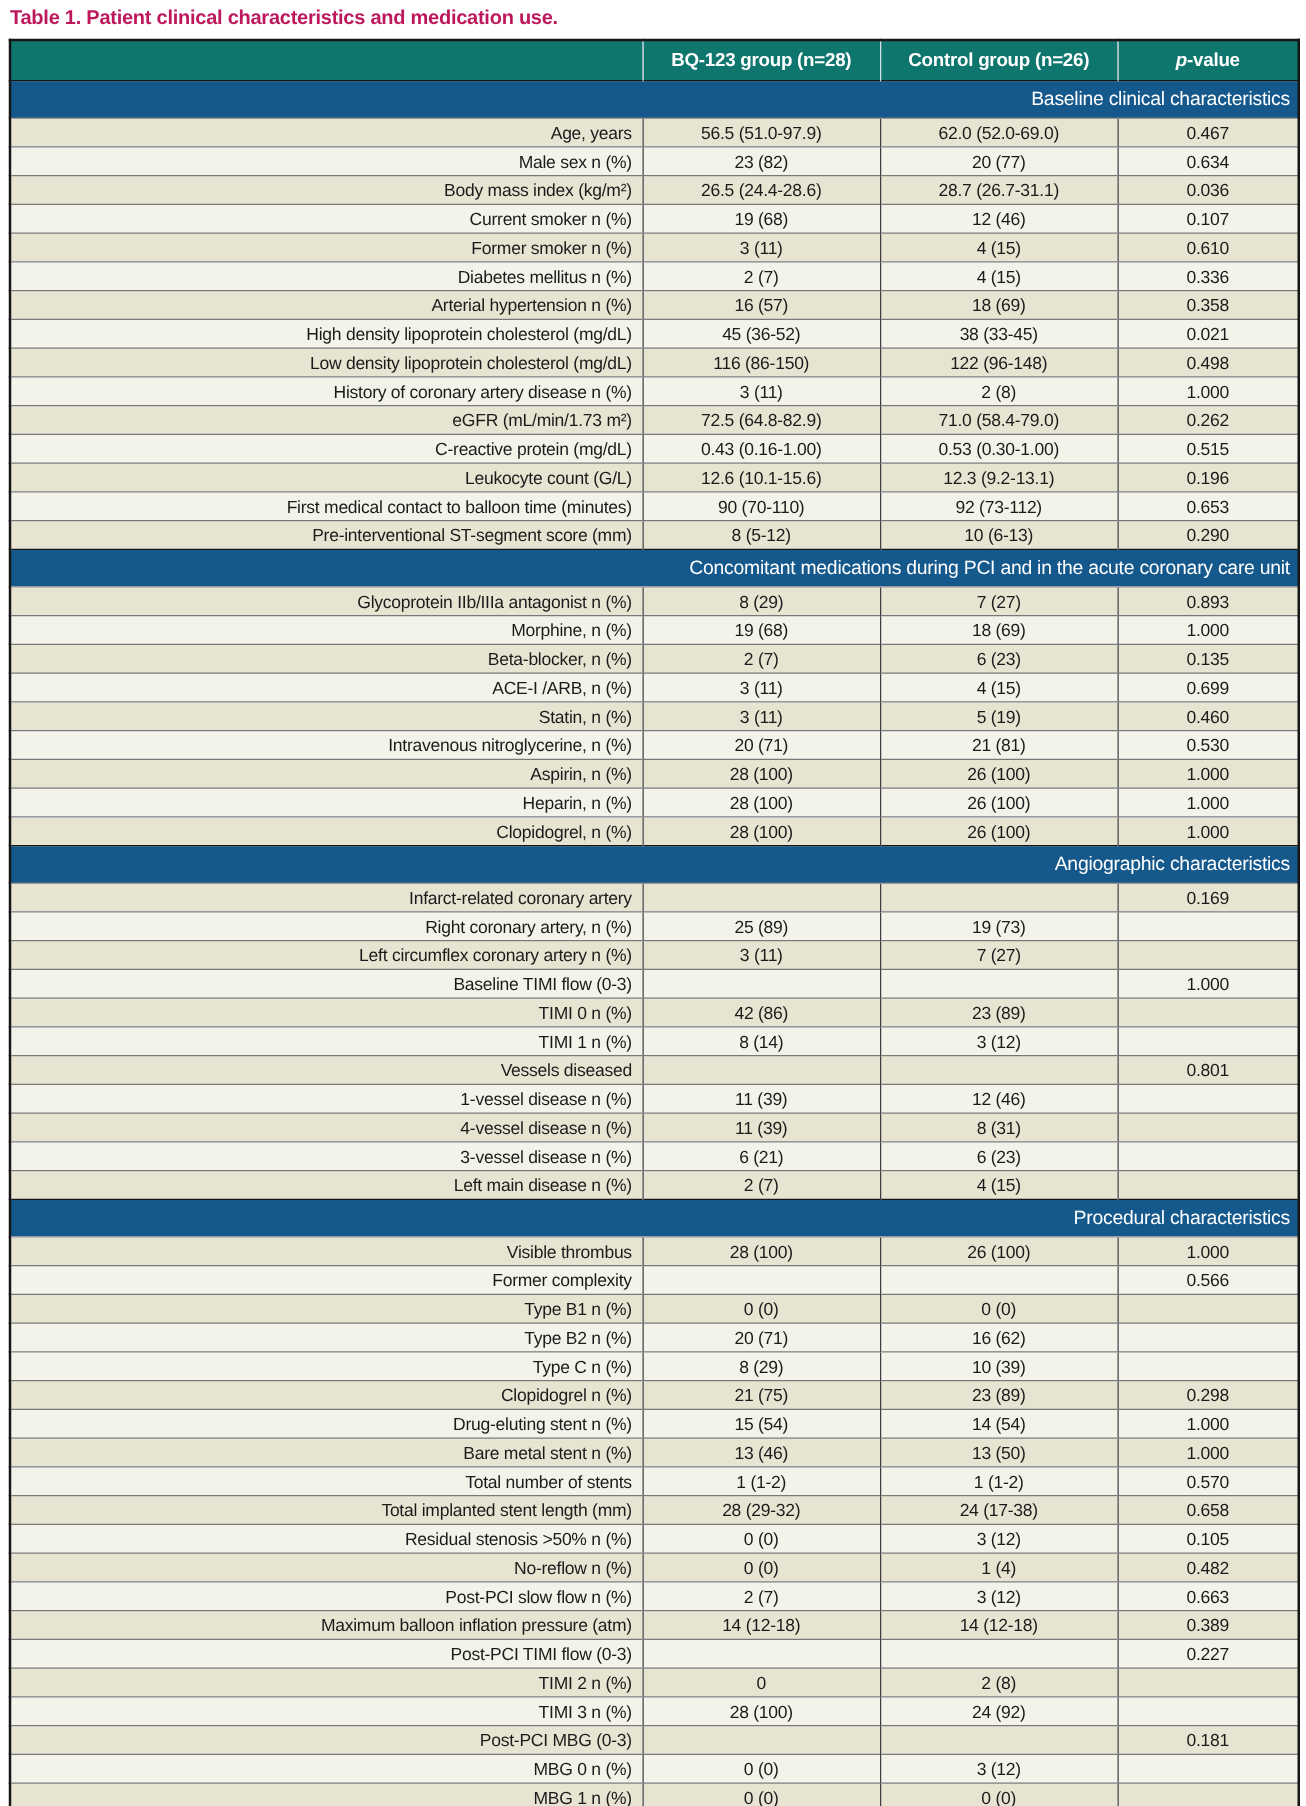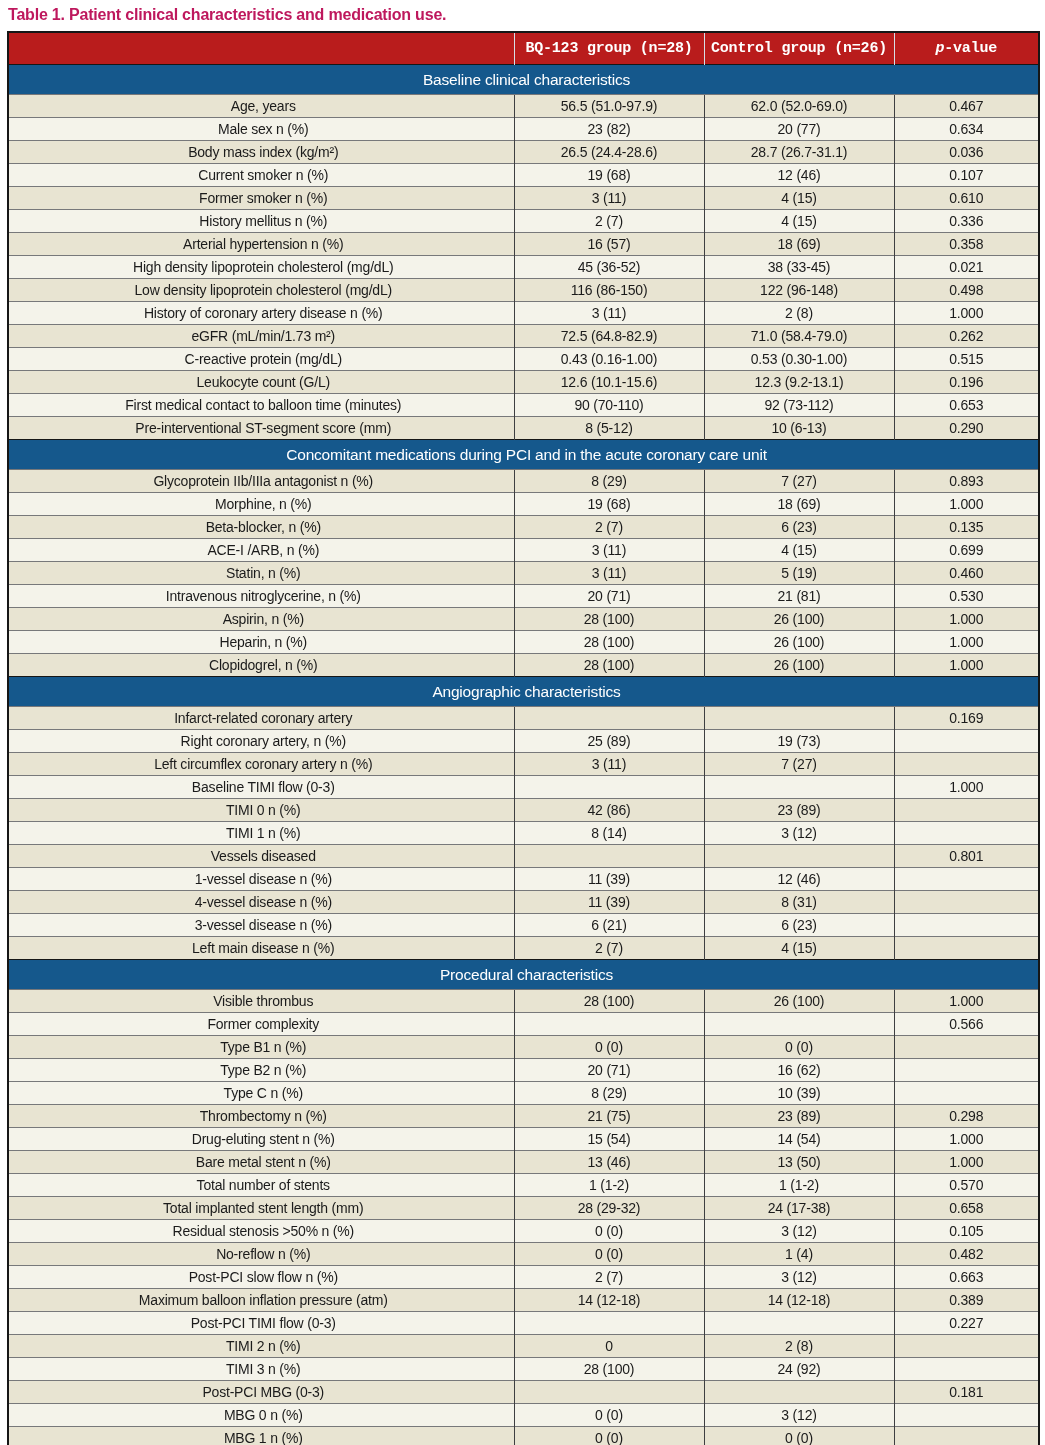--- a/index.html
+++ b/index.html
@@ -19,43 +19,43 @@
     width:1031px;
     table-layout:fixed;
     border:2px solid #161616;
     font-size:14px;
   }
   col.c-label{width:506px;}
   col.c-bq{width:190px;}
   col.c-ctrl{width:190px;}
   col.c-p{width:145px;}
   thead th{
-    background:#b91c1c;color:#ffffff;
+    background:#0f766e;color:#ffffff;
     font-weight:bold;font-size:15px;
     height:27px;padding:2px 4px;
     border-left:1px solid #d7dee6;
-    text-align:center;letter-spacing:-0.2px;font-family:Liberation Mono, monospace;
+    text-align:center;letter-spacing:-0.2px;
   }
   thead th:first-child{border-left:none;}
   td.section{
     background:#15588c;color:#ffffff;
     font-size:15.5px;font-weight:normal;
     height:25px;padding:2px 6px 2px 12px;
     letter-spacing:-0.2px;
     border-top:1px solid #161616;
   }
   tbody td{
     height:20px;
     padding:1px 8px;
     border-top:1px solid #77787a;
     border-left:1px solid #3e3f41;
     overflow:hidden;white-space:nowrap;
     letter-spacing:-0.2px;
   }
-  tbody td:first-child{border-left:none;text-align:center;padding-left:12px;}
+  tbody td:first-child{border-left:none;text-align:right;padding-left:12px;}
   tbody td.val{text-align:center;}
   tr.beige td{background:#e8e4d2;}
   tr.white td{background:#f4f3ea;}
   td.ind{padding-left:46px;}
   .ital{font-style:italic;}
 </style>
 </head>
 <body>
 
 <div class="page">
@@ -104,21 +104,21 @@
           <td class="val">12 (46)</td>
           <td class="val">0.107</td>
         </tr>
         <tr class="beige">
           <td class="lbl">Former smoker n (%)</td>
           <td class="val">3 (11)</td>
           <td class="val">4 (15)</td>
           <td class="val">0.610</td>
         </tr>
         <tr class="white">
-          <td class="lbl">History mellitus n (%)</td>
+          <td class="lbl">Diabetes mellitus n (%)</td>
           <td class="val">2 (7)</td>
           <td class="val">4 (15)</td>
           <td class="val">0.336</td>
         </tr>
         <tr class="beige">
           <td class="lbl">Arterial hypertension n (%)</td>
           <td class="val">16 (57)</td>
           <td class="val">18 (69)</td>
           <td class="val">0.358</td>
         </tr>
@@ -323,21 +323,21 @@
           <td class="val">16 (62)</td>
           <td class="val"></td>
         </tr>
         <tr class="white">
           <td class="lbl ind">Type C n (%)</td>
           <td class="val">8 (29)</td>
           <td class="val">10 (39)</td>
           <td class="val"></td>
         </tr>
         <tr class="beige">
-          <td class="lbl">Thrombectomy n (%)</td>
+          <td class="lbl">Clopidogrel n (%)</td>
           <td class="val">21 (75)</td>
           <td class="val">23 (89)</td>
           <td class="val">0.298</td>
         </tr>
         <tr class="white">
           <td class="lbl">Drug-eluting stent n (%)</td>
           <td class="val">15 (54)</td>
           <td class="val">14 (54)</td>
           <td class="val">1.000</td>
         </tr>

